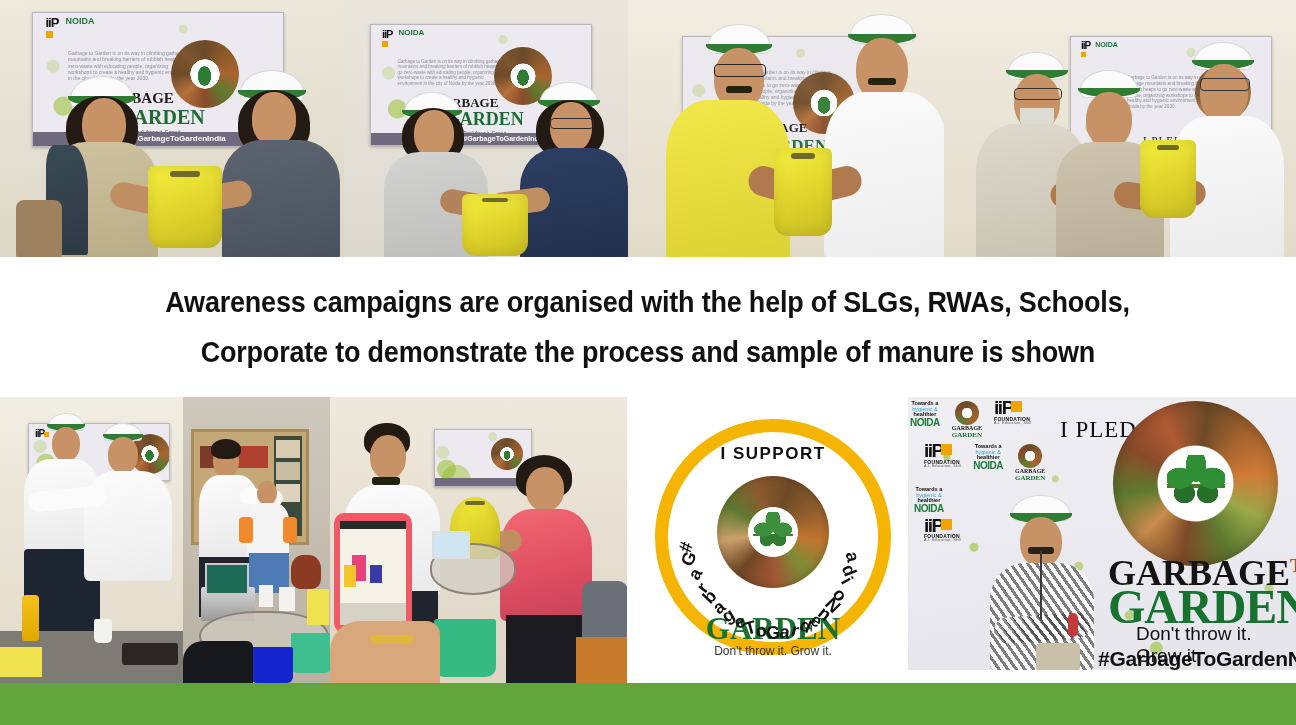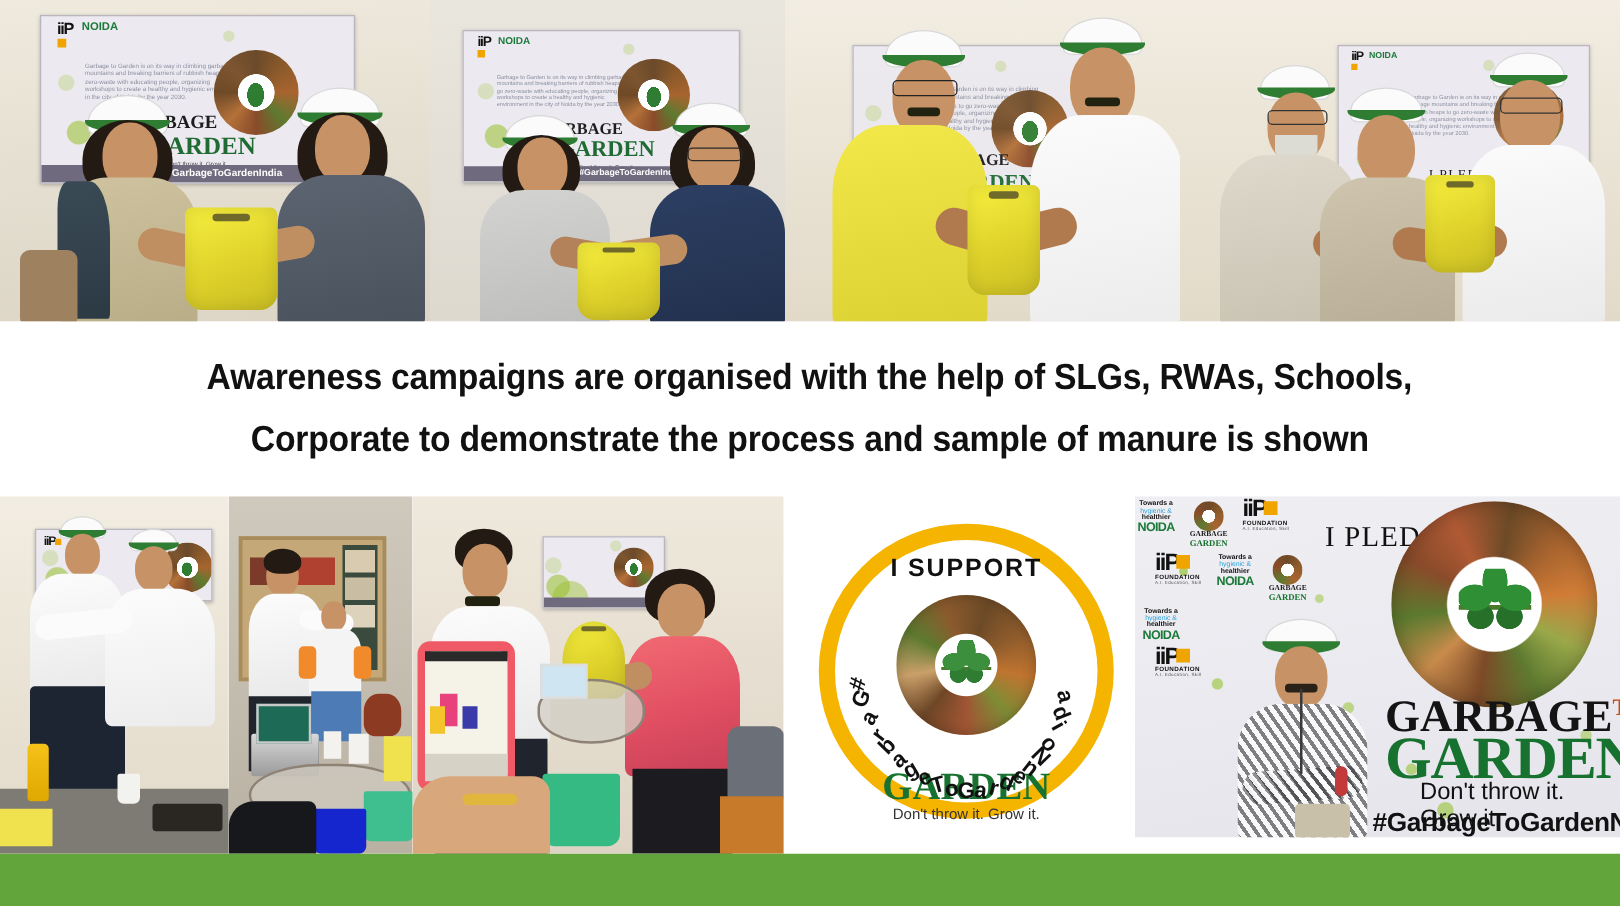--- a/index.html
+++ b/index.html
@@ -84,21 +84,21 @@
   .b1{left:0;width:183px;}
   .b2{left:183px;width:147px;}
   .b3{left:330px;width:297px;}
   .logo-cell{left:627px;width:281px;height:286px;background:#fff;}
   .b4{left:908px;width:388px;height:273px;}
 
   
   .badge{position:absolute;left:28px;top:22px;width:236px;height:236px;border-radius:50%;
          background:#fff;border:13px solid #F5B400;box-sizing:border-box;}
   .badge .bsup{position:absolute;left:0;right:0;top:12px;text-align:center;
-        font-weight:bold;font-size:20px;color:#111;letter-spacing:1.5px;}
+        font-weight:bold;font-size:17px;color:#111;letter-spacing:1.5px;}
   .badge .bwreath{position:absolute;left:50%;top:44px;transform:translateX(-50%);
         width:112px;height:112px;border-radius:50%;
         background:
           radial-gradient(circle at 50% 50%, #ffffff 0 31%, transparent 32%),
           conic-gradient(from 20deg,#6d4a27,#8f5c2c,#c0742f,#7e8c35,#a05534,#6e4726,#caa06a,#5d7a2f,#8b5a2d,#6d4a27);
         box-shadow:inset 0 0 10px rgba(0,0,0,.25);}
   .badge .bwreath .sprout{position:absolute;left:50%;top:50%;transform:translate(-50%,-50%);
         width:40px;height:40px;
         background:
           radial-gradient(ellipse at 50% 22%, #3c8f3c 0 26%, transparent 27%),

